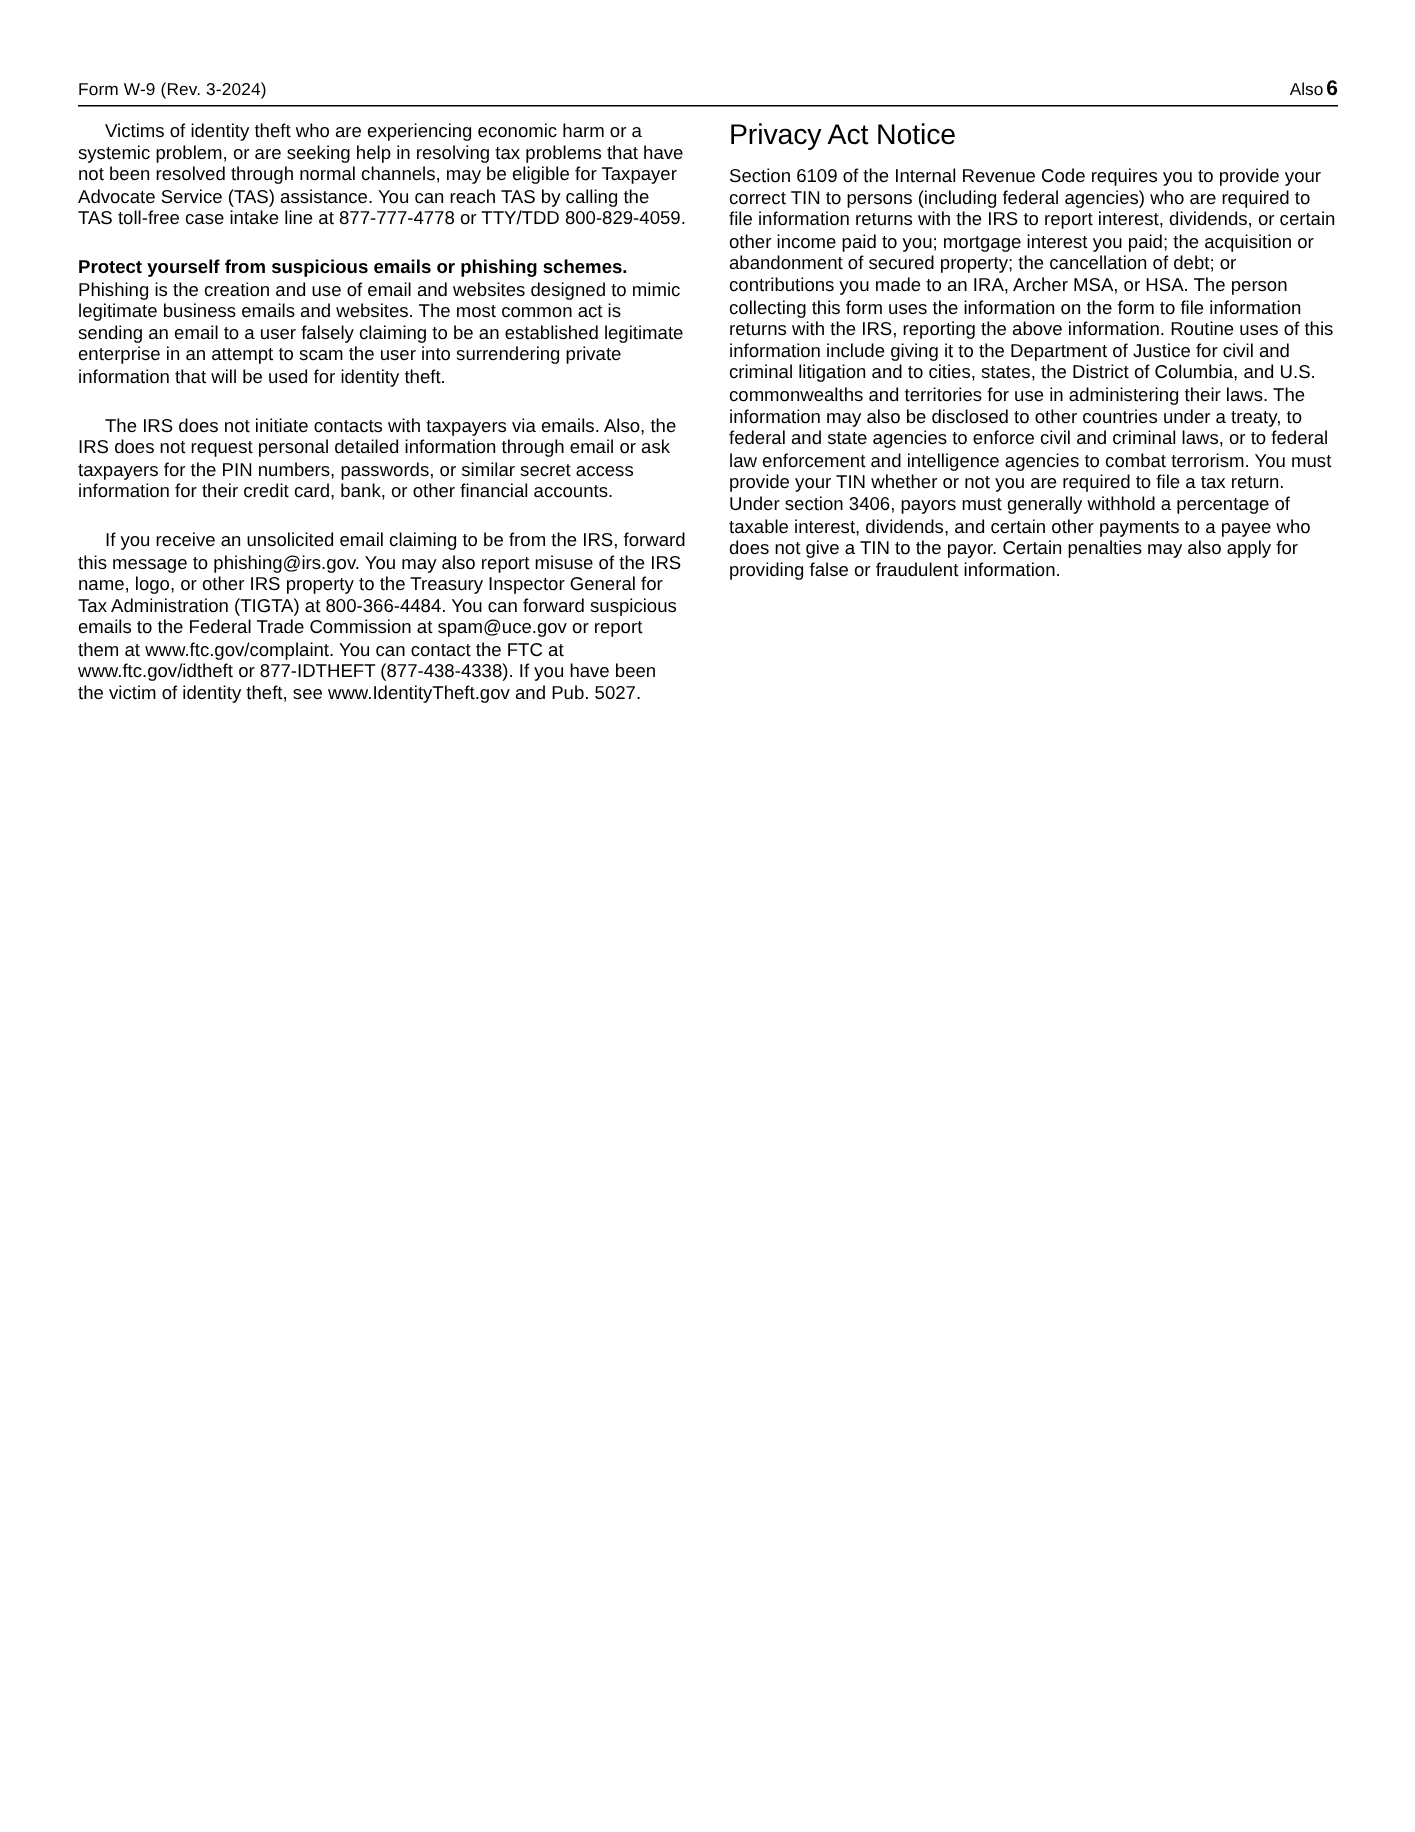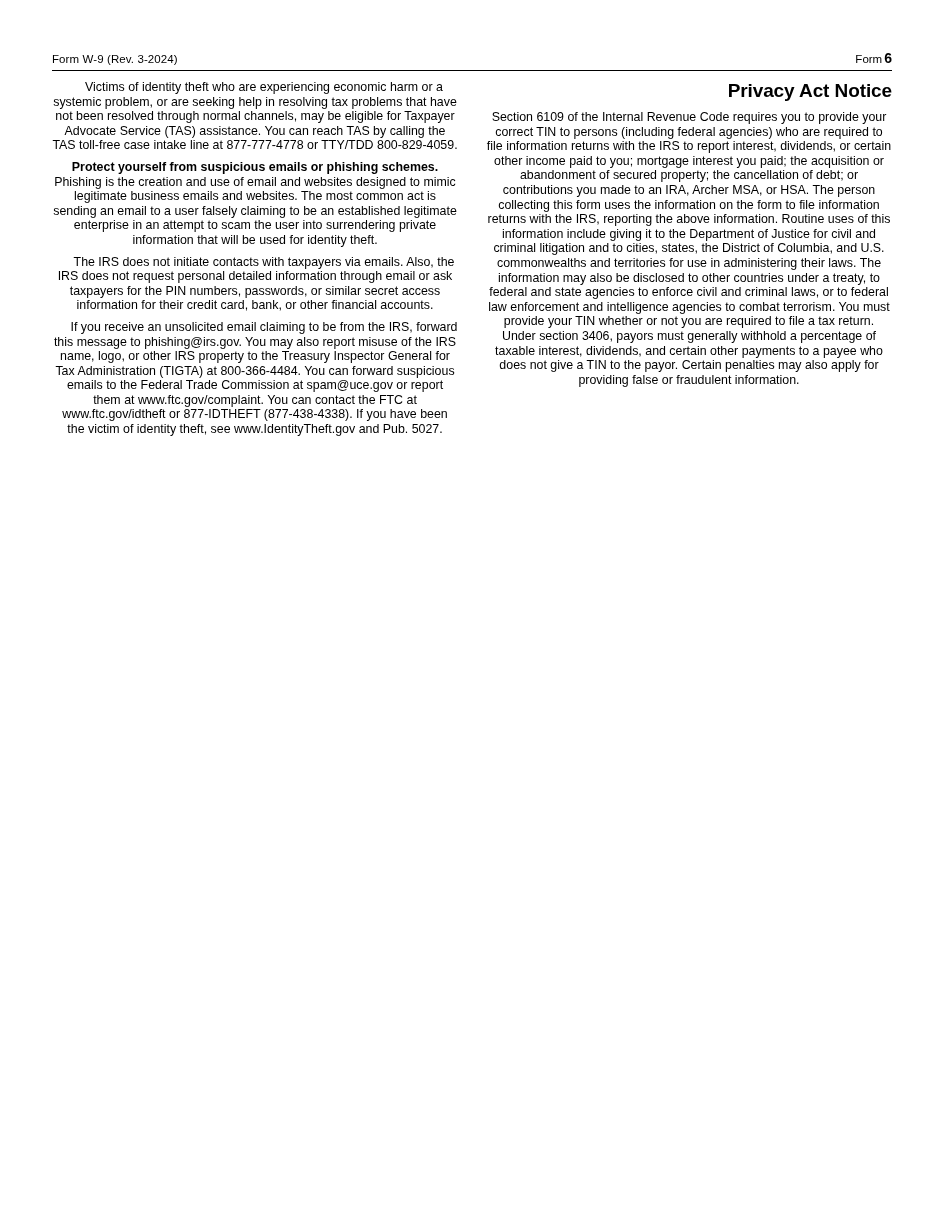--- a/index.html
+++ b/index.html
@@ -54,48 +54,47 @@
     display: flex;
     gap: 28px;
   }
   .col {
     width: 406px;
   }
   .col p {
     margin: 0 0 0 0;
     font-size: 12.4px;
     line-height: 14.6px;
-    text-align: center;
+    text-align: left;
   }
   .col p + p {
-    margin-top: 7px;
+    margin-top: 18px;
   }
   .indent {
     text-indent: 18px;
   }
   .b { font-weight: bold; }
   .i { }
   h2.privacy-title {
     margin: 0 0 8px 0;
     font-size: 19px;
-    font-weight: bold;
+    font-weight: normal;
     line-height: 22px;
     letter-spacing: -0.1px;
-    text-align: right;
   }
 </style>
 </head>
 <body>
 
 <div class="page">
 
   <div class="header">
     <div class="header-left">Form W-9 (Rev. 3-2024)</div>
     <div class="header-right">
-      <span>Form</span><span class="page-num">6</span>
+      <span>Also</span><span class="page-num">6</span>
     </div>
   </div>
 
   <div class="columns">
     <div class="col" id="left-col">
         <p class="indent"><span>Victims of identity theft who are experiencing economic harm or a systemic problem, or are seeking help in resolving tax problems that have not been resolved through normal channels, may be eligible for Taxpayer Advocate Service (TAS) assistance. You can reach TAS by calling the TAS toll-free case intake line at 877-777-4778 or TTY/TDD 800-829-4059.</span></p>
         <p><span class="b">Protect yourself from suspicious emails or phishing schemes. </span><span>Phishing is the creation and use of email and websites designed to mimic legitimate business emails and websites. The most common act is sending an email to a user falsely claiming to be an established legitimate enterprise in an attempt to scam the user into surrendering private information that will be used for identity theft.</span></p>
         <p class="indent"><span>The IRS does not initiate contacts with taxpayers via emails. Also, the IRS does not request personal detailed information through email or ask taxpayers for the PIN numbers, passwords, or similar secret access information for their credit card, bank, or other financial accounts.</span></p>
         <p class="indent"><span>If you receive an unsolicited email claiming to be from the IRS, forward this message to </span><span class="i">phishing@irs.gov</span><span>. You may also report misuse of the IRS name, logo, or other IRS property to the Treasury Inspector General for Tax Administration (TIGTA) at 800-366-4484. You can forward suspicious emails to the Federal Trade Commission at </span><span class="i">spam@uce.gov</span><span> or report them at </span><span class="i">www.ftc.gov/complaint</span><span>. You can contact the FTC at </span><span class="i">www.ftc.gov/idtheft</span><span> or 877-IDTHEFT (877-438-4338). If you have been the victim of identity theft, see </span><span class="i">www.IdentityTheft.gov</span><span> and Pub. 5027.</span></p>
       </div>

